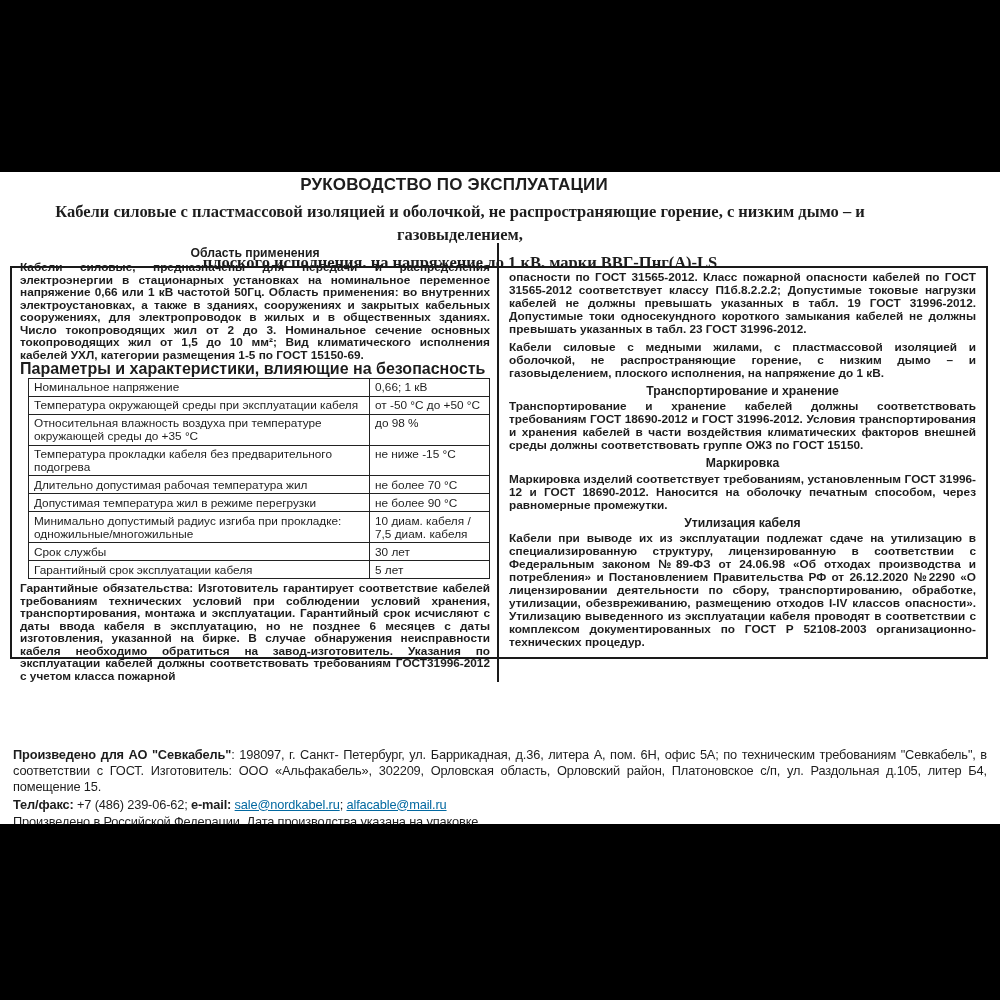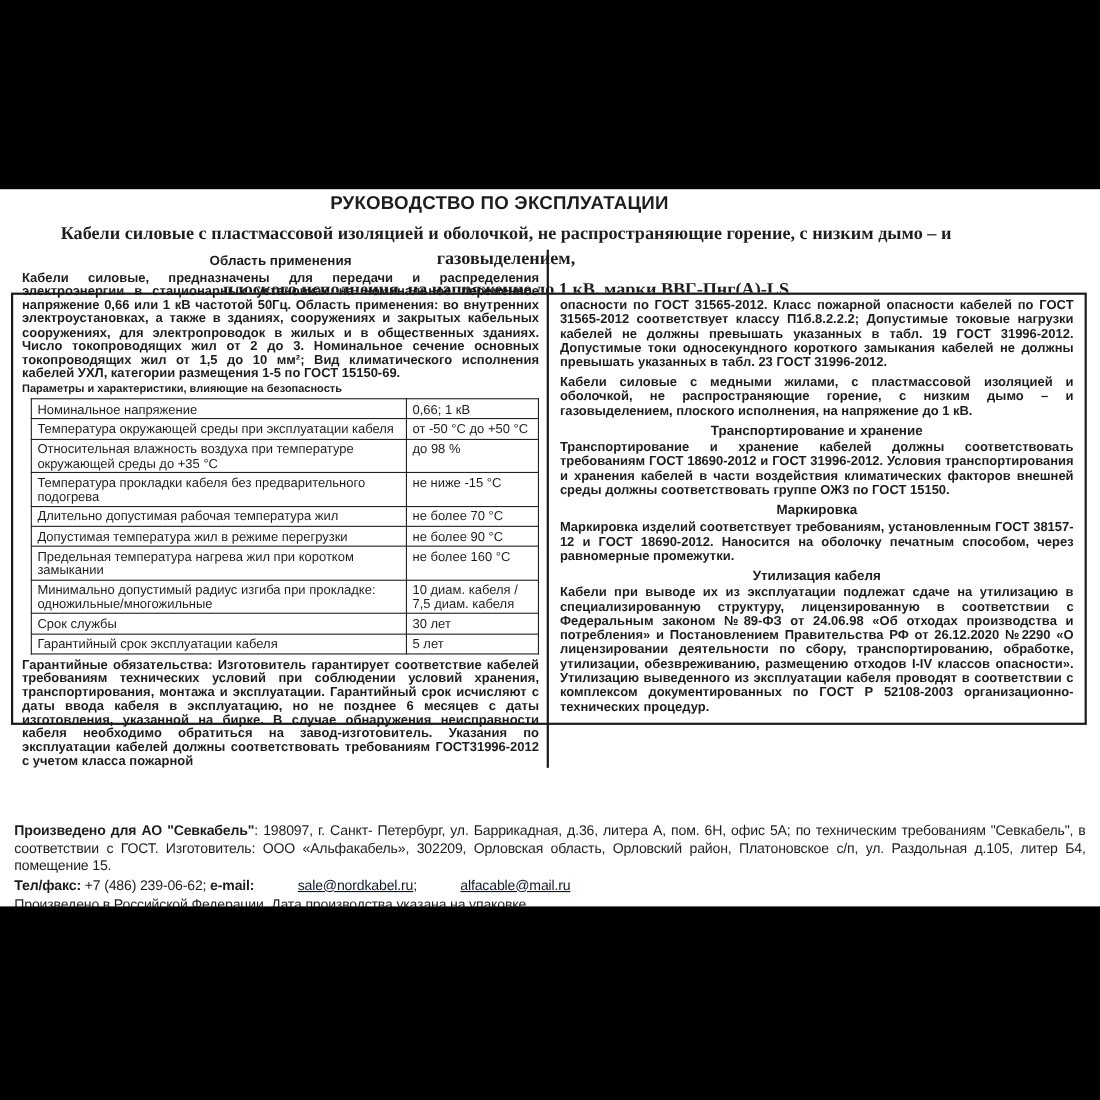--- a/index.html
+++ b/index.html
@@ -18,38 +18,38 @@
 
   
   .main-box{
     position:absolute;top:266px;left:10px;width:978px;height:393px;
     border:2px solid #1a1a1a;box-sizing:border-box;display:flex;background:#fff;align-items:center;
   }
   .col{box-sizing:border-box;overflow:hidden;font-size:11.8px;line-height:12.5px;}
   .col-left{width:487px;border-right:2px solid #1a1a1a;padding:3px 7px 0 8px;}
   .col-right{flex:1;padding:12px 10px 12px 10px;}
   .h-center{font-weight:bold;font-size:12.2px;text-align:center;margin:1px 0 2px 0;}
-  .h-left{font-weight:bold;font-size:10px;text-align:left;margin:2px 0 2px 0;}
+  .h-left{font-weight:bold;font-size:16px;text-align:left;margin:2px 0 2px 0;}
   .jp{margin:0;text-align:justify;font-weight:bold;}
   .col-right .jp{margin-bottom:5px;line-height:13px;}
   .col-right .h-center{margin:3px 0 3px 0;}
 
   
   table.params{border-collapse:collapse;margin:2px 0 3px 8px;width:462px;table-layout:fixed;}
   table.params td{
     border:1.5px solid #222;vertical-align:top;padding:2.5px 4px 2px 5px;
     font-size:11.8px;line-height:12.6px;
   }
   td.val{width:110px;}
 
   
   .footer{position:absolute;top:747px;left:13px;width:974px;font-size:12.8px;line-height:16.2px;letter-spacing:-0.15px;}
   .footer p{margin:0 0 1px 0;}
   .f-just{text-align:justify;}
-  .footer a{color:#0f172a;margin-left:36px;}
+  .footer a{color:#0369a1;}
 </style>
 </head>
 <body>
 
 <div class="page">
 
   <div class="band band-top"></div>
 
   <div class="titles">
     <p class="doc-title">РУКОВОДСТВО ПО ЭКСПЛУАТАЦИИ</p>
@@ -85,24 +85,20 @@
           </tr>
           <tr>
             <td>Длительно допустимая рабочая температура жил</td>
             <td class="val">не более 70 °С</td>
           </tr>
           <tr>
             <td>Допустимая температура жил в режиме перегрузки</td>
             <td class="val">не более 90 °С</td>
           </tr>
           <tr>
-            <td>Предельная температура нагрева жил при коротком замыкании</td>
-            <td class="val">не более 160 °С</td>
-          </tr>
-          <tr>
             <td>Минимально допустимый радиус изгиба при прокладке: одножильные/многожильные</td>
             <td class="val">10 диам. кабеля / 7,5 диам. кабеля</td>
           </tr>
           <tr>
             <td>Срок службы</td>
             <td class="val">30 лет</td>
           </tr>
           <tr>
             <td>Гарантийный срок эксплуатации кабеля</td>
             <td class="val">5 лет</td>
@@ -112,21 +108,21 @@
 
       <p class="jp"><b>Гарантийные обязательства:</b> <span>Изготовитель гарантирует соответствие кабелей требованиям технических условий при соблюдении условий хранения, транспортирования, монтажа и эксплуатации. Гарантийный срок исчисляют с даты ввода кабеля в эксплуатацию, но не позднее 6 месяцев с даты изготовления, указанной на бирке. В случае обнаружения неисправности кабеля необходимо обратиться на завод-изготовитель. Указания по эксплуатации кабелей должны соответствовать требованиям ГОСТ31996-2012 с учетом класса пожарной</span></p>
     </div>
 
     <div class="col col-right">
       <p class="jp">опасности по ГОСТ 31565-2012. Класс пожарной опасности кабелей по ГОСТ 31565-2012 соответствует классу П1б.8.2.2.2; Допустимые токовые нагрузки кабелей не должны превышать указанных в табл. 19 ГОСТ 31996-2012. Допустимые токи односекундного короткого замыкания кабелей не должны превышать указанных в табл. 23 ГОСТ 31996-2012.</p>
       <p class="jp">Кабели силовые с медными жилами, с пластмассовой изоляцией и оболочкой, не распространяющие горение, с низким дымо – и газовыделением, плоского исполнения, на напряжение до 1 кВ.</p>
       <div class="h-center">Транспортирование и хранение</div>
       <p class="jp">Транспортирование и хранение кабелей должны соответствовать требованиям ГОСТ 18690-2012 и ГОСТ 31996-2012. Условия транспортирования и хранения кабелей в части воздействия климатических факторов внешней среды должны соответствовать группе ОЖ3 по ГОСТ 15150.</p>
       <div class="h-center">Маркировка</div>
-      <p class="jp">Маркировка изделий соответствует требованиям, установленным ГОСТ 38157-12 и ГОСТ 18690-2012. Наносится на оболочку печатным способом, через равномерные промежутки.</p>
+      <p class="jp">Маркировка изделий соответствует требованиям, установленным ГОСТ 31996-12 и ГОСТ 18690-2012. Наносится на оболочку печатным способом, через равномерные промежутки.</p>
       <div class="h-center">Утилизация кабеля</div>
       <p class="jp">Кабели при выводе их из эксплуатации подлежат сдаче на утилизацию в специализированную структуру, лицензированную в соответствии с Федеральным законом №89-ФЗ от 24.06.98 «Об отходах производства и потребления» и Постановлением Правительства РФ от 26.12.2020 №2290 «О лицензировании деятельности по сбору, транспортированию, обработке, утилизации, обезвреживанию, размещению отходов I-IV классов опасности». Утилизацию выведенного из эксплуатации кабеля проводят в соответствии с комплексом документированных по ГОСТ Р 52108-2003 организационно-технических процедур.</p>
     </div>
 
   </div>
 
   <div class="footer">
     <p class="f-just"><b>Произведено для АО "Севкабель"</b><span>: 198097, г. Санкт- Петербург, ул. Баррикадная, д.36, литера А, пом. 6Н, офис 5А; по техническим требованиям "Севкабель", в соответствии с ГОСТ. Изготовитель: ООО «Альфакабель», 302209, Орловская область, Орловский район, Платоновское с/п, ул. Раздольная д.105, литер Б4, помещение 15.</span></p>
     <p><b>Тел/факс:</b>
       <span>+7 (486) 239-06-62;</span>

